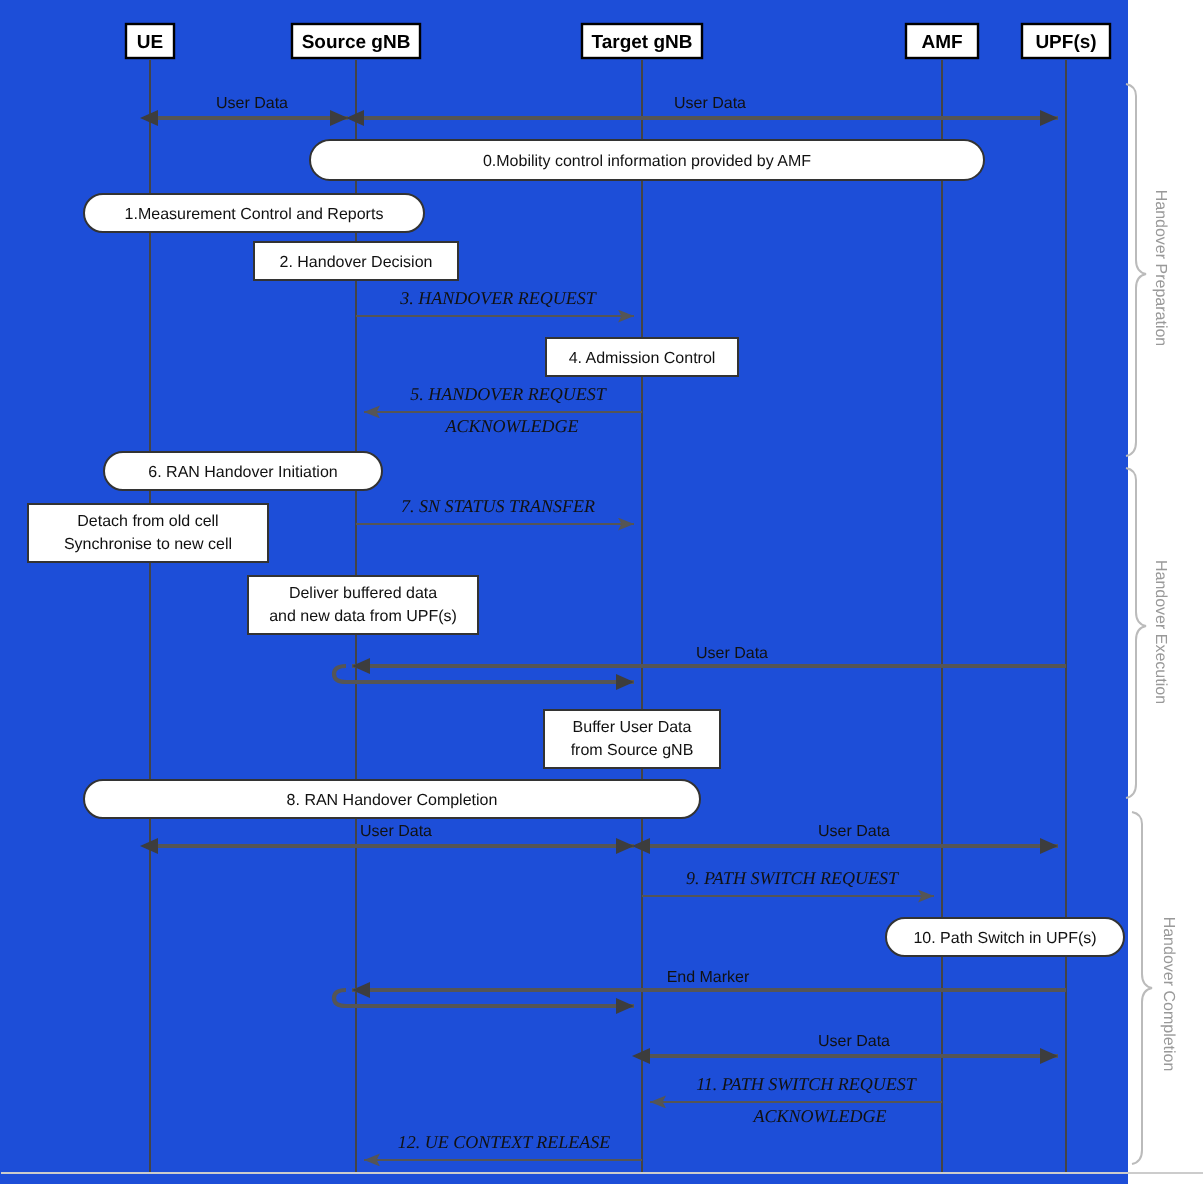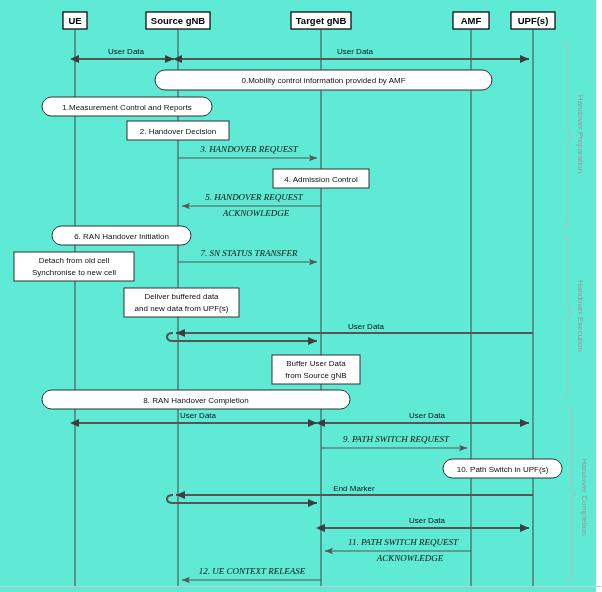--- a/index.html
+++ b/index.html
@@ -11,22 +11,21 @@
   body {
     font-family: "Liberation Sans", sans-serif;
     width: 602px;
     height: 592px;
     overflow: hidden;
   }
   #diagram-root {
     position: relative;
     width: 564px;
     height: 592px;
-    background: #5eead4;
-    padding-left: 32px;
+    background: #1d4ed8;
   }
   svg#diagram-svg {
     position: absolute;
     top: 0;
     left: 0;
     width: 602px;
     height: 592px;
   }
   .actor-box-rect {
     fill: #ffffff;

